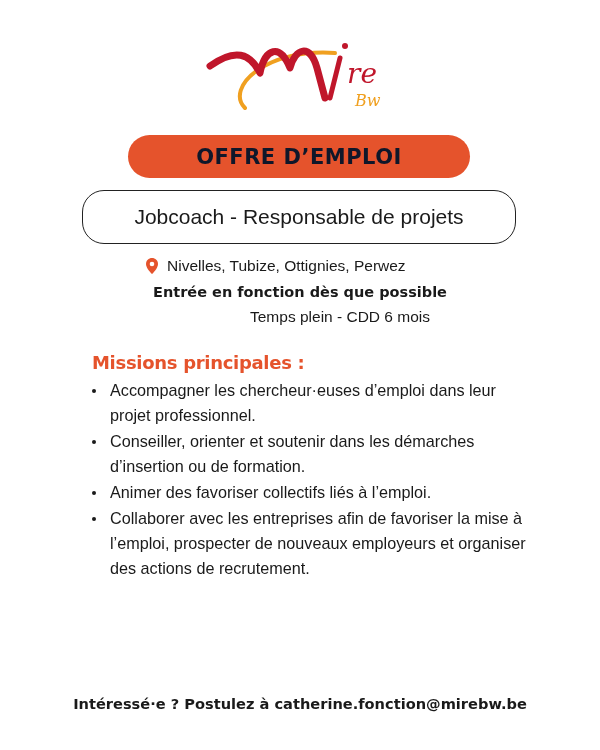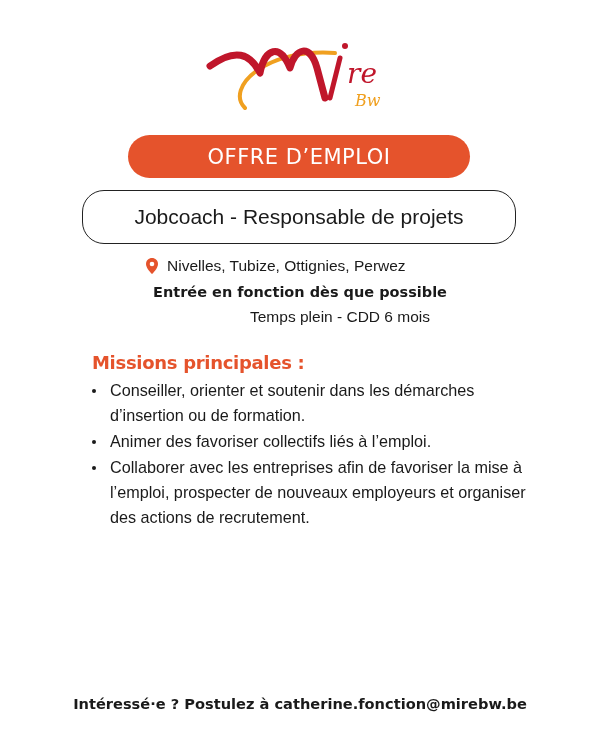--- a/index.html
+++ b/index.html
@@ -3,23 +3,23 @@
   <meta charset="utf-8">
   <style>
     html, body { margin: 0; padding: 0; }
     body {
       width: 600px; height: 750px; background: #ffffff; position: relative; overflow: hidden;
       font-family: "Liberation Sans", "DejaVu Sans", sans-serif; color: #1a1a1a;
     }
     .logo { position: absolute; left: 205px; top: 28px; width: 190px; height: 90px; }
     .pill {
       position: absolute; left: 128px; top: 135px; width: 342px; height: 43px;
-      background: #e5532c; border-radius: 22px; color: #ffffff;
+      background: #e5532c; border-radius: 22px; color: #0f172a;
       display: flex; align-items: center; justify-content: center;
-      font-family: "DejaVu Sans", sans-serif; font-weight: normal; font-size: 21px; letter-spacing: 0.5px; text-align: center;
+      font-family: "DejaVu Sans", sans-serif; font-weight: bold; font-size: 21px; letter-spacing: 0.5px; text-align: center;
     }
     .title-box {
       position: absolute; left: 82px; top: 190px; width: 434px; height: 54px;
       border: 1.5px solid #222; border-radius: 22px; box-sizing: border-box;
       display: flex; align-items: center; justify-content: center;
       font-size: 21px; color: #1a1a1a;
     }
     .location {
       position: absolute; left: 146px; top: 255px; height: 22px; display: flex; align-items: center;
       font-size: 15.5px;
@@ -75,18 +75,19 @@
   </svg>
   <span>Nivelles, Tubize, Ottignies, Perwez</span>
 </div>
 
 <div class="start">Entrée en fonction dès que possible</div>
 <div class="contract">Temps plein - CDD 6 mois</div>
 
 <div class="missions-h">Missions principales :</div>
 
 <ul class="missions">
+  <li>Accompagner les chercheur·euses d’emploi dans leur projet professionnel.</li>
   <li>Conseiller, orienter et soutenir dans les démarches d’insertion ou de formation.</li>
   <li>Animer des favoriser collectifs liés à l’emploi.</li>
   <li>Collaborer avec les entreprises afin de favoriser la mise à l’emploi, prospecter de nouveaux employeurs et organiser des actions de recrutement.</li>
 </ul>
 
 <div class="footer">Intéressé·e ? Postulez à catherine.fonction@mirebw.be</div>
 
 </body></html>

